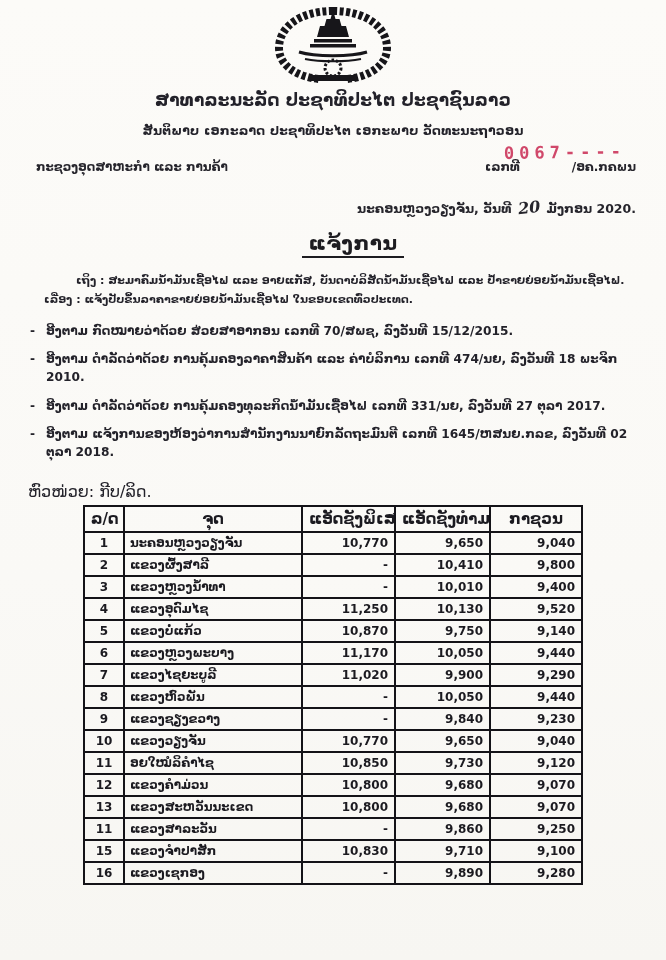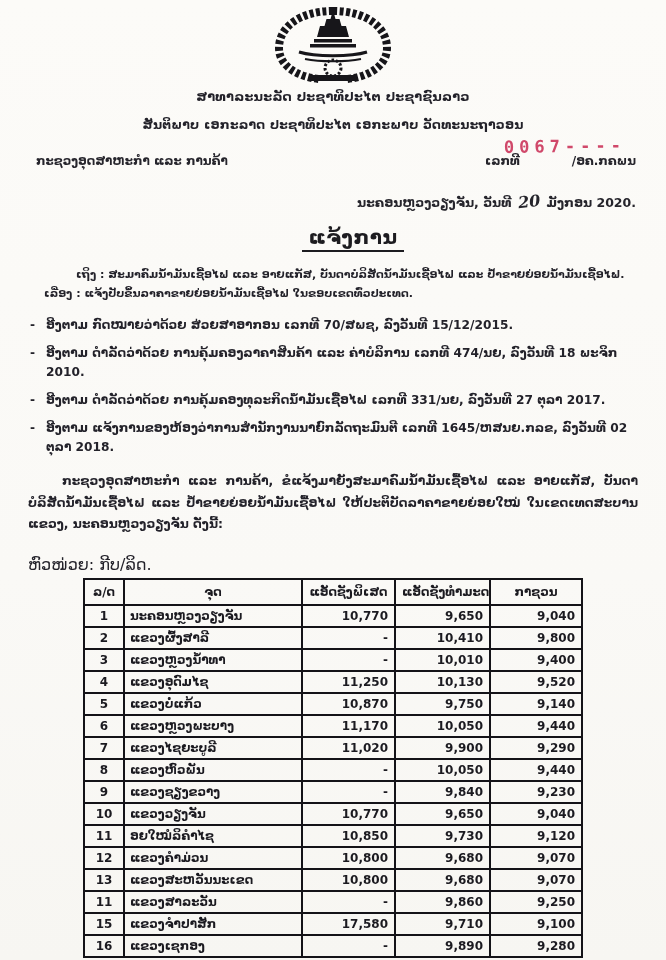--- a/index.html
+++ b/index.html
@@ -11,21 +11,21 @@
   }
   .page{
     position:relative;width:666px;height:960px;
     background:linear-gradient(180deg,#fcfbf8 0%,#faf9f6 60%,#f7f6f2 100%);
     box-sizing:border-box;
     padding:4px 28px 0 28px;
   }
   .emblem-wrap{text-align:center;margin:0;}
   .emblem-wrap svg{display:inline-block;}
   .hline{
-    text-align:center;font-weight:700;font-size:13px;line-height:1.45;
+    text-align:center;font-weight:700;font-size:17px;line-height:1.45;
     letter-spacing:.2px;color:#23222a;
   }
   .hline.second{font-size:12.5px;margin-top:9px;}
   .meta-row{
     position:relative;margin-top:12px;height:40px;
   }
   .ministry{
     position:absolute;left:8px;top:8px;
     font-weight:700;font-size:12px;color:#26252c;
   }
@@ -77,21 +77,21 @@
     border-collapse:collapse;margin:4px auto 0 auto;
     width:498px;table-layout:fixed;
     border:2.5px solid #141318;
   }
   .price-table th,.price-table td{
     border:2px solid #141318;
     font-size:12px;font-weight:700;color:#1b1a20;
     padding:3px 6px;height:19px;box-sizing:border-box;
     overflow:hidden;white-space:nowrap;
   }
-  .price-table th{height:26px;font-size:12px;}
+  .price-table th{height:26px;font-size:15px;}
   .col-no{width:40px;}
   .col-loc{width:178px;}
   .col-p1{width:93px;}
   .col-p2{width:95px;}
   .col-p3{width:92px;}
   .price-table td.num{text-align:right;margin-left:6px;}
   .price-table td.ctr{text-align:center;}
   .price-table td.loc{text-align:left;padding-left:5px;}
 </style>
 </head>
@@ -143,21 +143,20 @@
     <span>ແຈ້ງປັບຂຶ້ນລາຄາຂາຍຍ່ອຍນ້ຳມັນເຊື້ອໄຟ ໃນຂອບເຂດທົ່ວປະເທດ.</span>
   </div>
 
   <ul class="refs">
       <li>ອີງຕາມ ກົດໝາຍວ່າດ້ວຍ ສ່ວຍສາອາກອນ ເລກທີ 70/ສພຊ, ລົງວັນທີ 15/12/2015.</li>
       <li>ອີງຕາມ ດຳລັດວ່າດ້ວຍ ການຄຸ້ມຄອງລາຄາສິນຄ້າ ແລະ ຄ່າບໍລິການ ເລກທີ 474/ນຍ, ລົງວັນທີ 18 ພະຈິກ 2010.</li>
       <li>ອີງຕາມ ດຳລັດວ່າດ້ວຍ ການຄຸ້ມຄອງທຸລະກິດນ້ຳມັນເຊື້ອໄຟ ເລກທີ 331/ນຍ, ລົງວັນທີ 27 ຕຸລາ 2017.</li>
       <li>ອີງຕາມ ແຈ້ງການຂອງຫ້ອງວ່າການສຳນັກງານນາຍົກລັດຖະມົນຕີ ເລກທີ 1645/ຫສນຍ.ກລຂ, ລົງວັນທີ 02 ຕຸລາ 2018.</li>
     </ul>
 
-  <p class="body-par">ກະຊວງອຸດສາຫະກຳ ແລະ ການຄ້າ,  ຂໍແຈ້ງມາຍັງສະມາຄົມນ້ຳມັນເຊື້ອໄຟ ແລະ ອາຍແກັສ, ບັນດາບໍລິສັດນ້ຳມັນເຊື້ອໄຟ ແລະ ປ້ຳຂາຍຍ່ອຍນ້ຳມັນເຊື້ອໄຟ  ໃຫ້ປະຕິບັດລາຄາຂາຍຍ່ອຍໃໝ່ ໃນເຂດເທດສະບານແຂວງ, ນະຄອນຫຼວງວຽງຈັນ ດັ່ງນີ້:</p>
 
   <div class="unit-note">ຫົວໜ່ວຍ: ກີບ/ລິດ.</div>
 
   <table class="price-table">
     <colgroup>
       <col class="col-no">
         <col class="col-loc">
         <col class="col-p1">
         <col class="col-p2">
         <col class="col-p3">
@@ -266,21 +265,21 @@
         <tr>
           <td class="ctr">11</td>
           <td class="loc">ແຂວງສາລະວັນ</td>
           <td class="num">-</td>
           <td class="num">9,860</td>
           <td class="num">9,250</td>
         </tr>
         <tr>
           <td class="ctr">15</td>
           <td class="loc">ແຂວງຈຳປາສັກ</td>
-          <td class="num">17,580</td>
+          <td class="num">10,830</td>
           <td class="num">9,710</td>
           <td class="num">9,100</td>
         </tr>
         <tr>
           <td class="ctr">16</td>
           <td class="loc">ແຂວງເຊກອງ</td>
           <td class="num">-</td>
           <td class="num">9,890</td>
           <td class="num">9,280</td>
         </tr>

